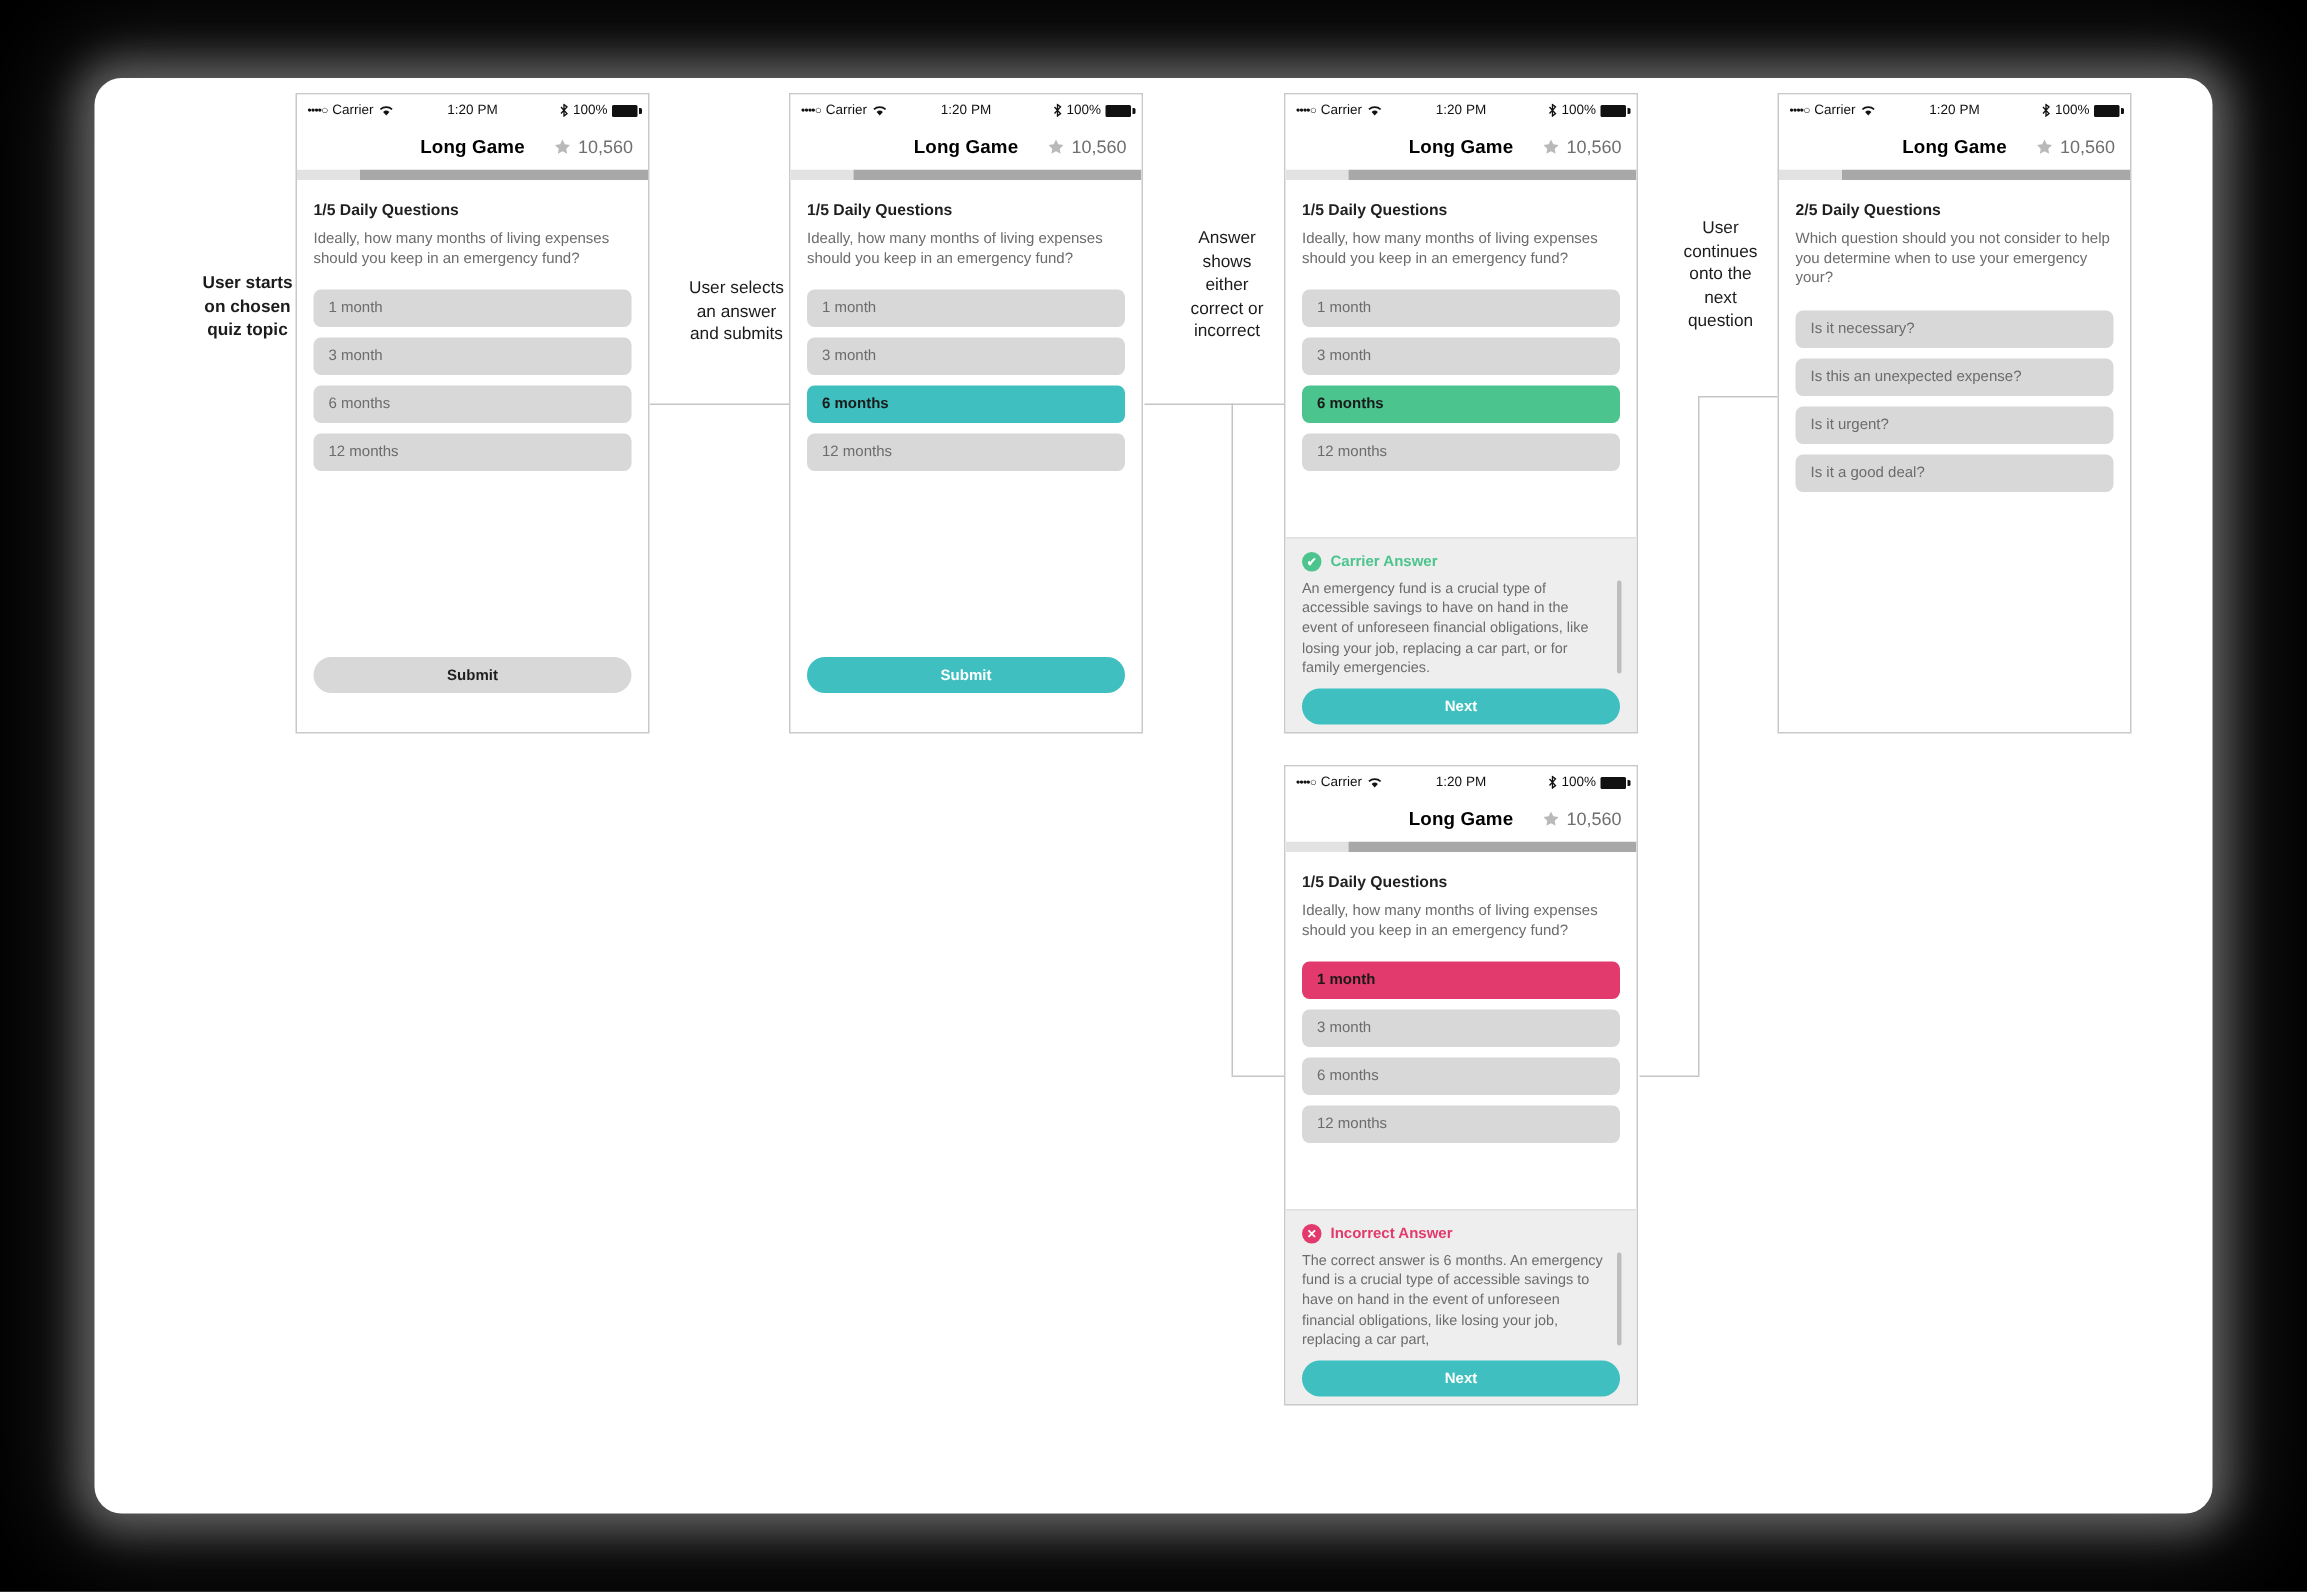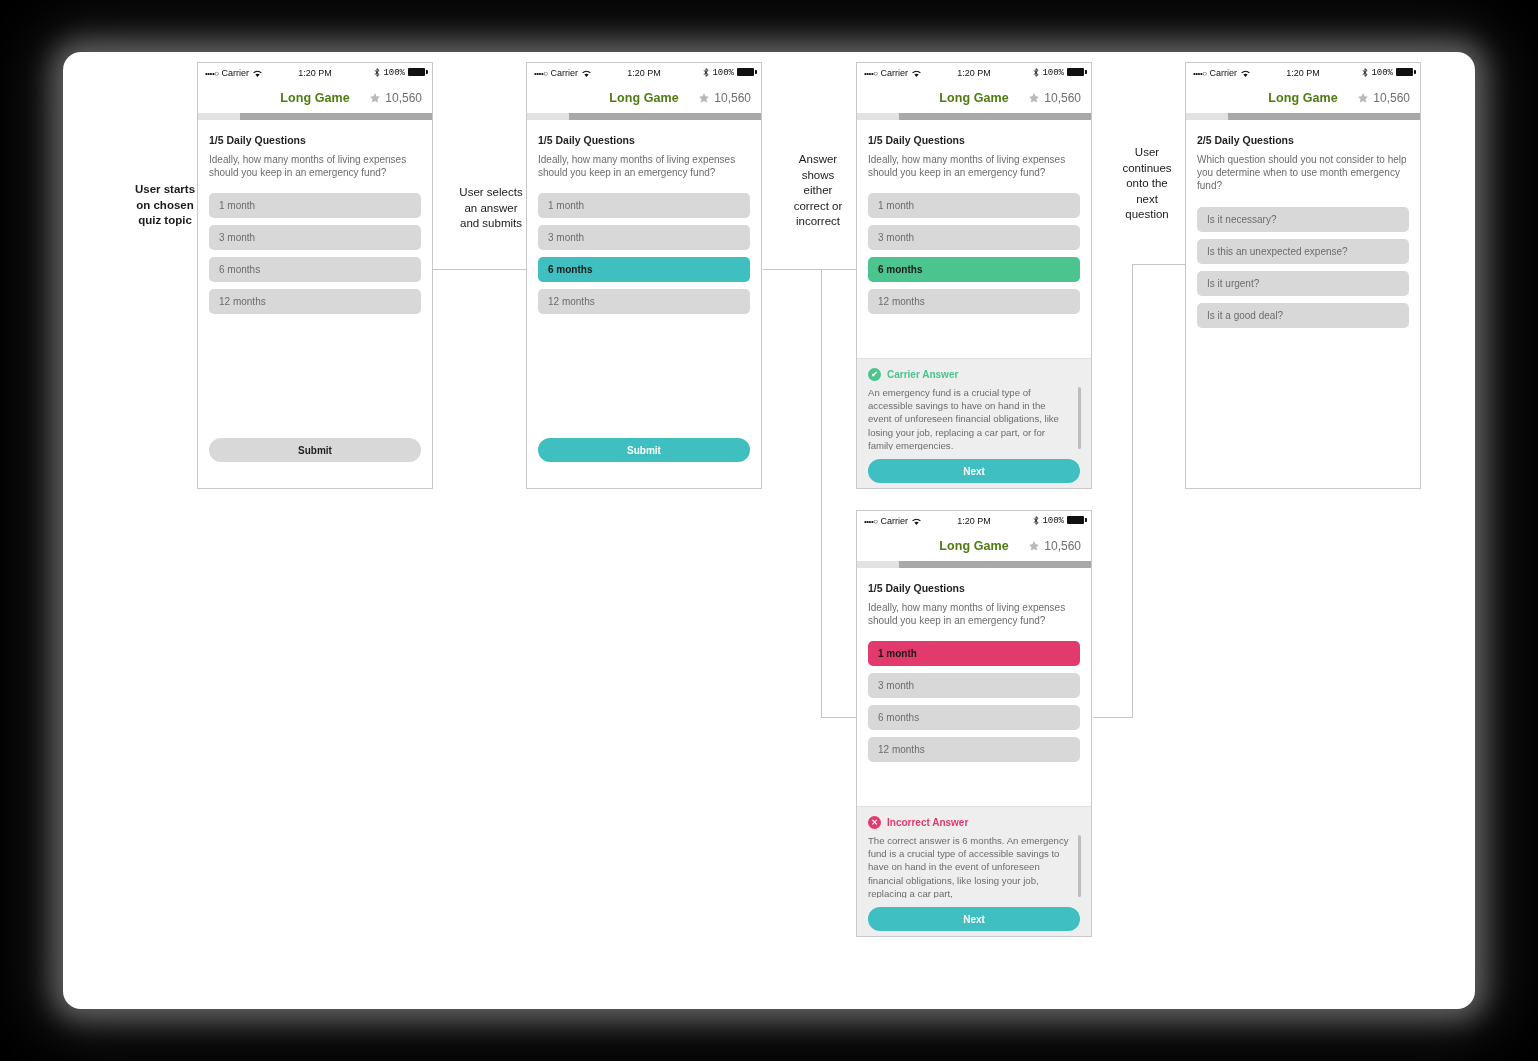--- a/index.html
+++ b/index.html
@@ -41,40 +41,39 @@
     background: #fff;
     position: relative;
   }
   .sb-left { display: flex; align-items: center; gap: 3px; font-size: 9px; }
   .dots { letter-spacing: -0.5px; font-size: 8px; }
   .sb-center {
     position: absolute; left: 0; right: 0; text-align: center;
     font-size: 9px; pointer-events: none;
   }
   .sb-right {
-    margin-left: auto; display: flex; align-items: flex-start; gap: 3px;
+    margin-left: auto; display: flex; align-items: flex-end; gap: 3px;
     font-size: 9px;
-    font-family: Liberation Mono, monospace;
   }
   .battery {
     display: inline-block; width: 17px; height: 8px;
     background: #111; border-radius: 1px; position: relative;
   }
   .battery::after {
     content: ""; position: absolute; right: -3px; top: 2px;
     width: 2px; height: 4px; background: #111; border-radius: 0 1px 1px 0;
   }
   .navbar {
     height: 30px;
     display: flex; align-items: center; justify-content: center;
     position: relative;
     background: #fff;
   }
   .nav-title {
-    font-size: 12.5px; font-weight: 600; color: #4d7c0f;
+    font-size: 12.5px; font-weight: 600; color: #000000;
     letter-spacing: .1px;
   }
   .nav-score {
     position: absolute; right: 10px; top: 50%; transform: translateY(-50%);
     display: flex; align-items: center; gap: 4px;
     font-size: 12px; color: #6e6e6e;
   }
   .star { width: 12px; height: 12px; display: block; }
   .progress {
     height: 7px; width: 100%; background: #ffffff; display: flex;
@@ -431,21 +430,21 @@
           </svg>
           <span>10,560</span>
         </span>
       </div>
       <div class="progress">
         <div class="seg-a" style="width:18%"></div>
           <div class="seg-b"></div>
       </div>
       <div class="screen-body">
         <div class="q-head">2/5 Daily Questions</div>
-        <div class="q-text">Which question should you not consider to help you determine when to use month emergency fund?</div>
+        <div class="q-text">Which question should you not consider to help you determine when to use your emergency your?</div>
         <div class="opt">Is it necessary?</div>
         <div class="opt">Is this an unexpected expense?</div>
         <div class="opt">Is it urgent?</div>
         <div class="opt">Is it a good deal?</div>
       </div>
     </div>
 
   </div>
 </div>
 

